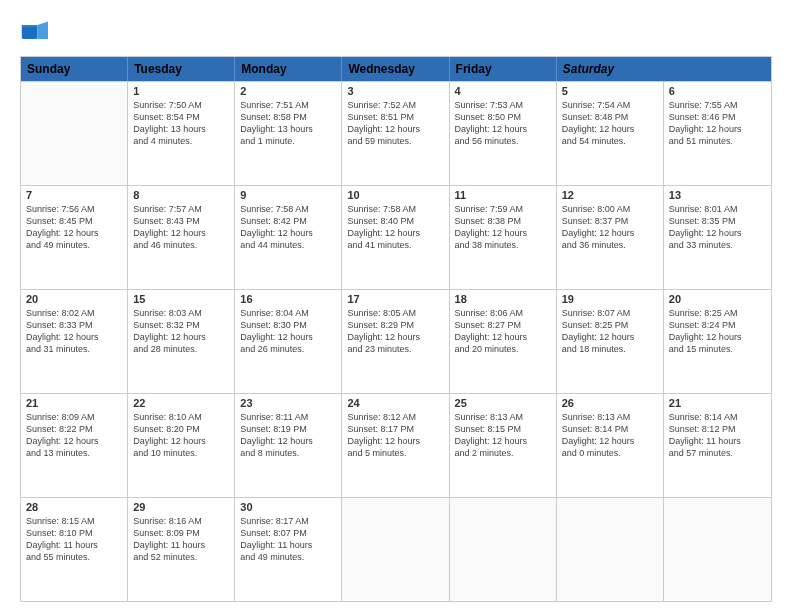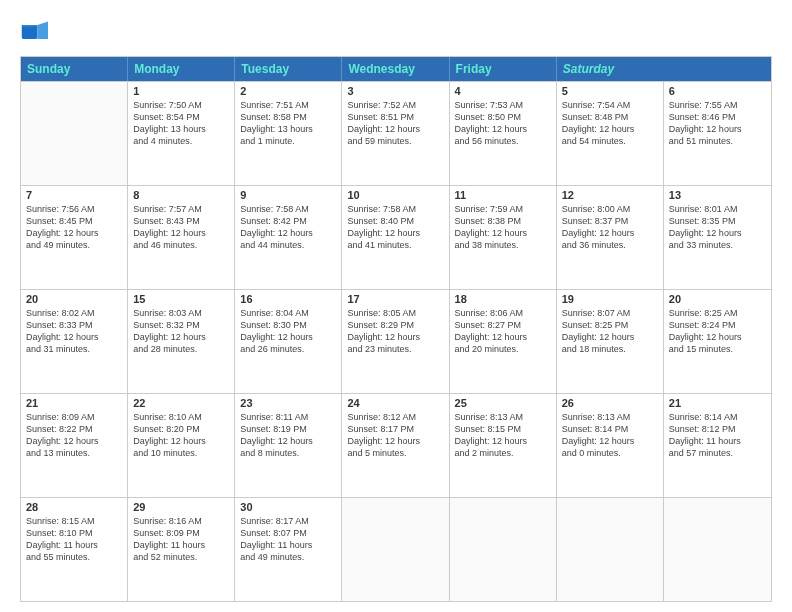--- a/index.html
+++ b/index.html
@@ -65,21 +65,21 @@
       display: flex;
       flex-direction: column;
       border: 1px solid #ccc;
     }
     .cal-header {
       display: grid;
       grid-template-columns: repeat(7, 1fr);
       background: #2e6db4;
     }
     .cal-header-cell {
-      color: #5eead4;
+      color: #000000;
       font-size: 12px;
       font-weight: bold;
       padding: 5px 6px;
       border-right: 1px solid #5a90cc;
       text-align: left;
     }
     .cal-header-cell:last-child { border-right: none; font-style: italic; }
     .cal-body {
       flex: 1;
       display: flex;
@@ -133,22 +133,22 @@
     </div>
     <div class="title-block">
       <div class="month-title"></div>
       <div class="location"></div>
     </div>
   </div>
 
   <div class="calendar">
     <div class="cal-header">
     <div class="cal-header-cell">Sunday</div>
+        <div class="cal-header-cell">Tuesday</div>
         <div class="cal-header-cell">Monday</div>
-        <div class="cal-header-cell">Tuesday</div>
         <div class="cal-header-cell">Wednesday</div>
         <div class="cal-header-cell">Friday</div>
         <div class="cal-header-cell">Saturday</div>
       </div>
     <div class="cal-body">
     <div class="cal-row">
           <div class="cal-cell empty"></div>
           <div class="cal-cell">
             <span class="day-num">1</span>
             <span class="cell-line">Sunrise: 7:50 AM</span>

